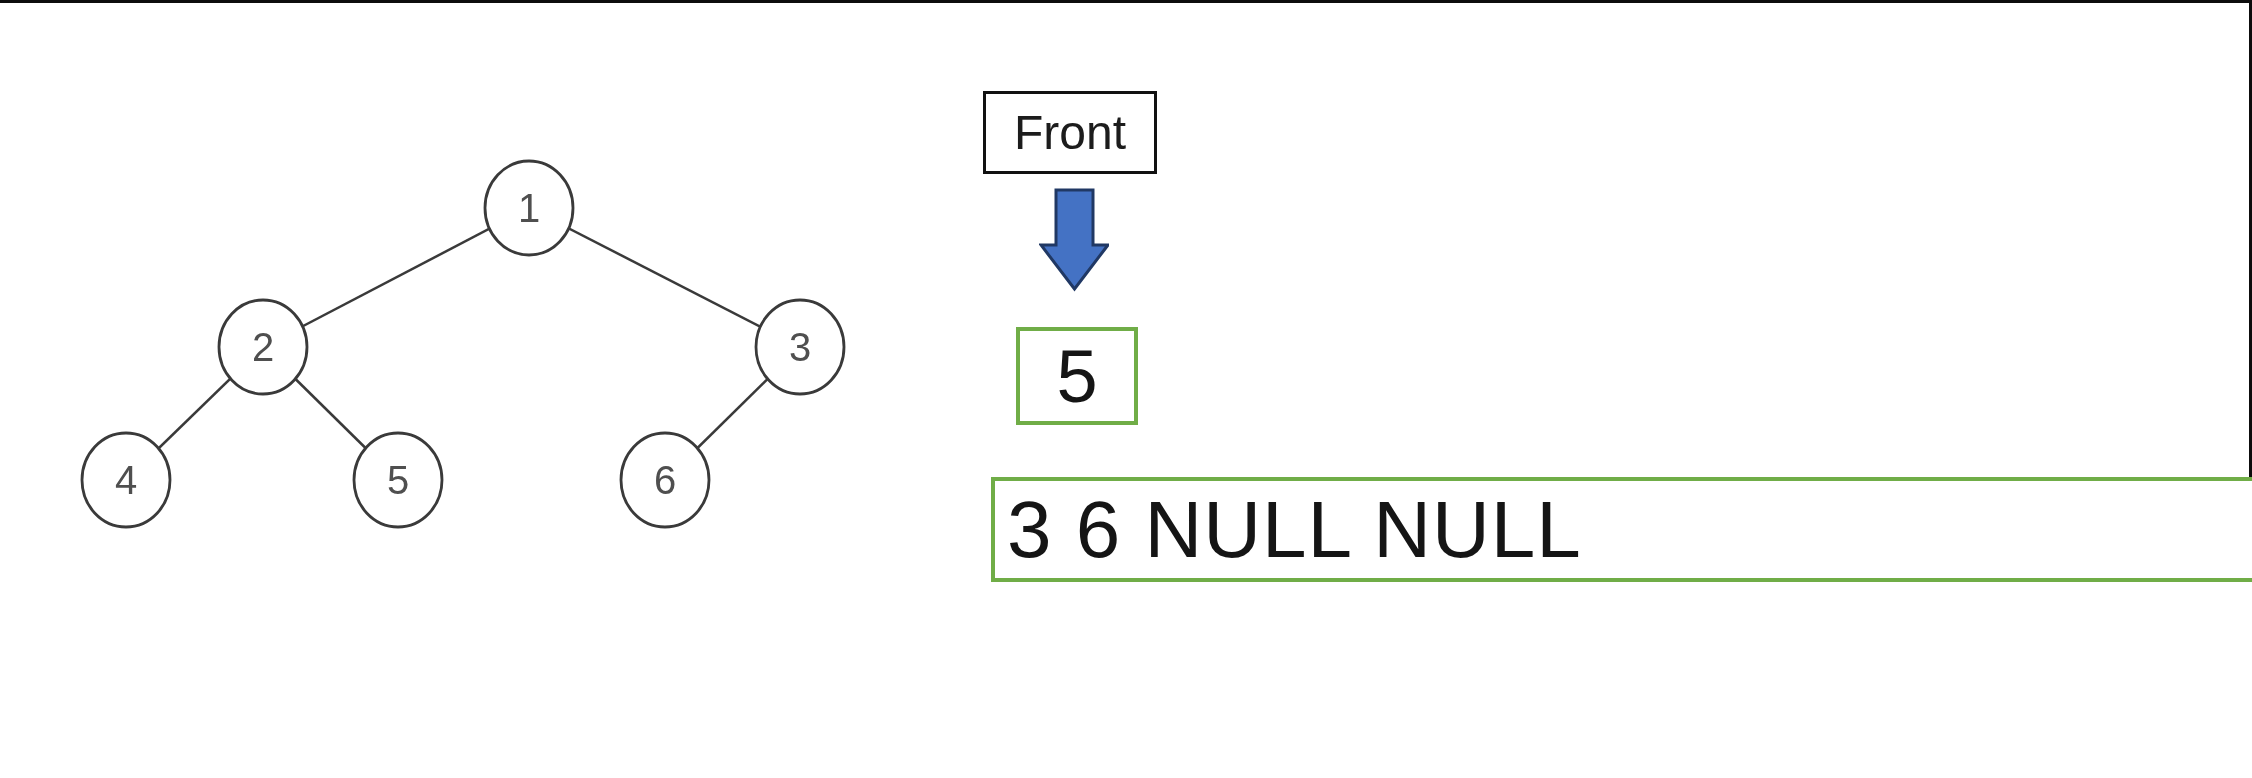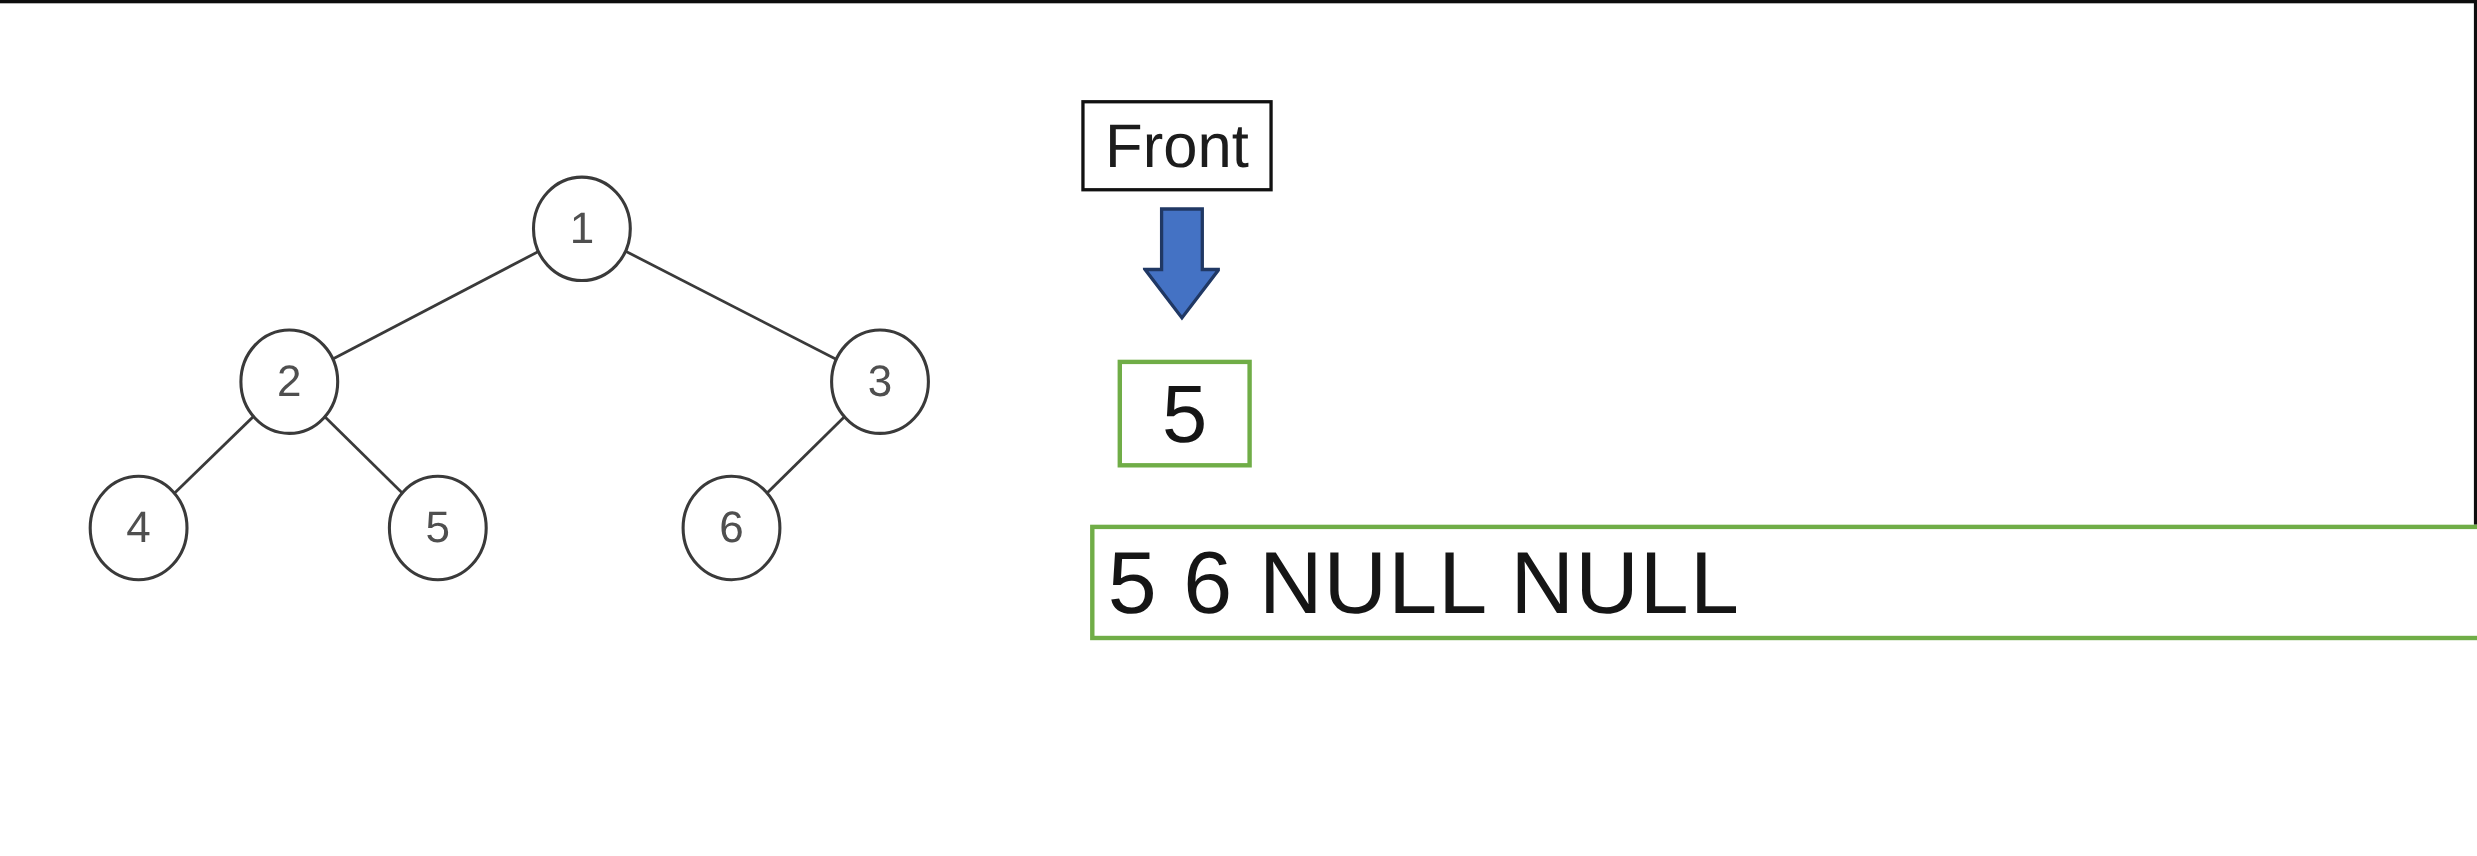--- a/index.html
+++ b/index.html
@@ -30,21 +30,21 @@
     left: 0; top: 0;
     width: 900px; height: 600px;
   }
 
   .front-box {
     position: absolute;
     left: 983px; top: 91px;
     width: 174px; height: 83px;
     border: 3px solid #111111;
     display: flex; align-items: center; justify-content: center;
-    font-size: 56px;
+    font-size: 48px;
     color: #1c1c1c;
     background: #ffffff;
   }
 
   .arrow-svg {
     position: absolute;
     left: 1039px; top: 188px;
     width: 70px; height: 104px;
   }
 
@@ -116,16 +116,16 @@
 
   <svg class="arrow-svg" viewBox="0 0 70 104">
     <path id="arrow-path" d="M17 2 L54 2 L54 57 L69 57 L35.5 101 L2 57 L17 57 Z" stroke-width="3" stroke-linejoin="miter" fill="#4472C4" stroke="#203864"></path>
   </svg>
 
   <div class="queue-cell" id="queue-cell" style="border: 4px solid rgb(112, 173, 71);">
     <span>5</span>
   </div>
 
   <div class="queue-long" id="queue-long" style="border: 4px solid rgb(112, 173, 71);">
-    <span>5 6 NULL NULL</span>
+    <span>3 6 NULL NULL</span>
   </div>
 
 </div>
 
 </body></html>

